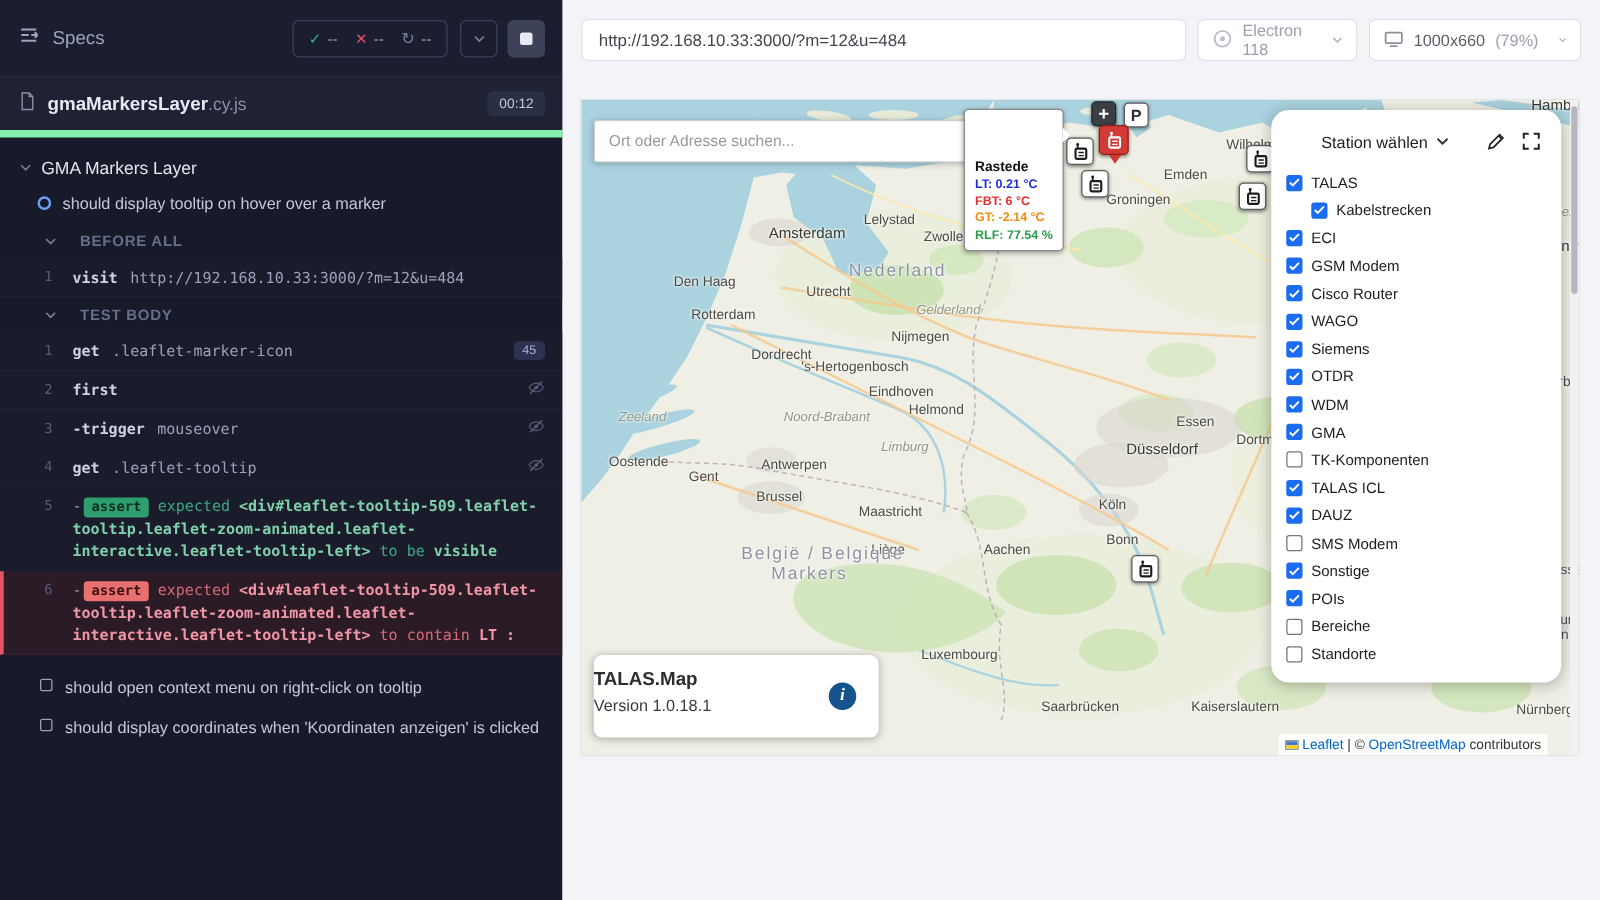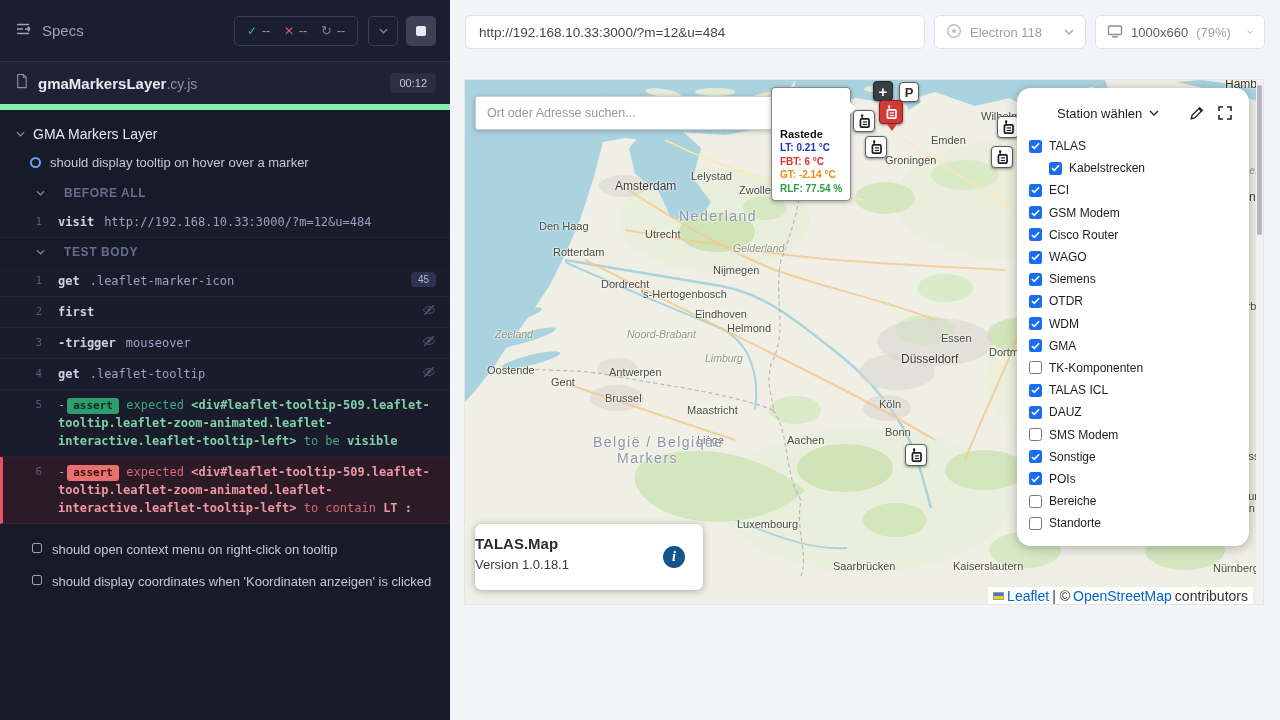--- a/index.html
+++ b/index.html
@@ -55,21 +55,21 @@
   .other-tests { margin-top:10px; }
   .other-test { display:flex; align-items:flex-start; gap:10px; padding:7px 16px 7px 32px; color:#c5c8d8; font-size:13px; line-height:1.35; }
   .box-ic { width:10px; height:10px; border:1.5px solid #9aa0b9; border-radius:2px; flex-shrink:0; margin-top:2px; }
 
   
   .main { position:absolute; left:450px; top:0; width:830px; height:720px; background:#f3f4f8; }
   .topbar { height:64px; display:flex; align-items:center; padding:0 15px; gap:9px; }
   .url-box { flex:1; height:34px; background:#fff; border:1px solid #dfe1ea; border-radius:6px; display:flex; align-items:center; padding:0 13px; font-size:13.5px; color:#43464f; }
   .select-box { height:34px; background:#fff; border:1px solid #dfe1ea; border-radius:6px; display:flex; align-items:center; padding:0 11px; font-size:13px; gap:8px; }
   .select-box .chev { width:10px; height:6px; color:#a7abb6; }
-  .browser-box { width:152px; color:#9ba0ac; }
+  .browser-box { width:128px; color:#9ba0ac; }
   .viewport-box { width:170px; color:#5b5f68; }
   .vp-zoom { color:#9ba0ac; }
 
   .map { position:absolute; left:15px; top:80px; width:798px; height:524px; background:#f0efe5; overflow:hidden; box-shadow:0 0 0 1px rgba(0,0,0,.06); }
   .geo { position:absolute; left:0; top:0; }
 
   .labels-layer, .markers-layer { position:absolute; left:0; top:0; width:100%; height:100%; pointer-events:none; }
   .map-label { position:absolute; color:#4a4a43; font-size:11px; white-space:nowrap; text-shadow:0 0 2px #fff, 0 0 3px #fff; }
   .map-label.big-city { font-size:12px; color:#38382f; }
   .map-label.country { font-size:14px; color:#8d93a5; letter-spacing:1.5px; }
@@ -102,21 +102,21 @@
   .cbx { width:13px; height:13px; border-radius:2.5px; display:inline-flex; align-items:center; justify-content:center; flex-shrink:0; }
   .cbx.on { background:#1a6df0; }
   .cbx.on svg { width:9px; height:8px; }
   .cbx.off { background:#fff; border:1.4px solid #767676; }
 
   .about-card { position:absolute; left:10px; top:444px; width:228px; height:66px; background:#fff; border-radius:7px; box-shadow:0 1px 7px rgba(0,0,0,.3); padding:11px 0; z-index:3; }
   .about-title { font-size:15px; font-weight:bold; color:#2d2d2d; }
   .about-version { font-size:13px; color:#3a3a3a; margin-top:5px; }
   .info-btn { position:absolute; right:18px; top:22px; width:22px; height:22px; border-radius:50%; background:#15538c; color:#fff; display:flex; align-items:center; justify-content:center; font-family:"Liberation Serif", serif; font-style:italic; font-weight:bold; font-size:14px; }
 
-  .attribution { position:absolute; right:10px; bottom:0; height:17px; background:rgba(255,255,255,.85); display:flex; align-items:center; gap:3px; padding:0 5px; font-size:14px; color:#333; z-index:3; }
+  .attribution { position:absolute; right:25px; bottom:0; height:17px; background:rgba(255,255,255,.85); display:flex; align-items:center; gap:3px; padding:0 5px; font-size:11px; color:#333; z-index:3; }
   .attribution a { color:#0066cc; text-decoration:none; }
   .flag { width:11px; height:8px; display:inline-block; background:linear-gradient(#4577d6 50%, #f7d117 50%); border:.5px solid #999; }
 
   .app-scrollbar { position:absolute; right:0; top:0; width:7px; height:100%; background:#f1f1f1; z-index:7; }
   .app-scrollbar .thumb { position:absolute; top:5px; left:1px; width:5px; height:150px; background:#b4b7bf; border-radius:3px; }
 </style>
 </head>
 <body>
 
 <div class="sidebar">

